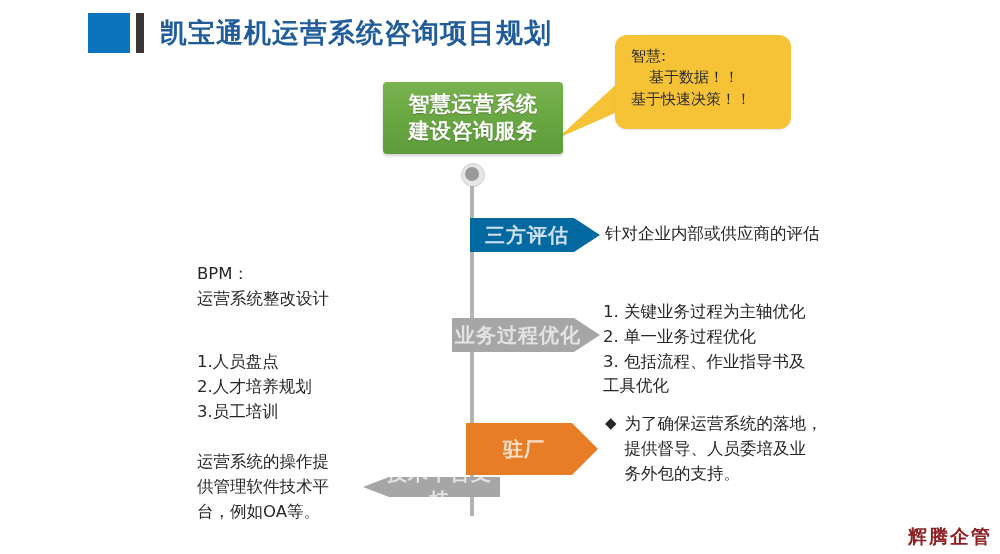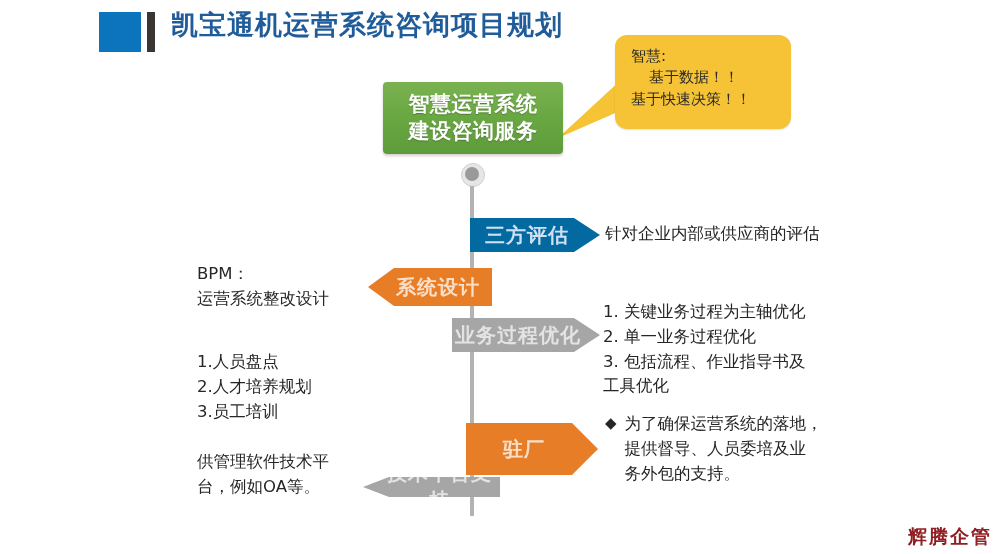--- a/index.html
+++ b/index.html
@@ -6,21 +6,21 @@
   body{
     width:1000px;height:554px;
     background:#ffffff;
     font-family:"Liberation Sans","DejaVu Sans",sans-serif;
     overflow:hidden;
     position:relative;
   }
   .slide{position:absolute;inset:0;}
 
   
-  .title-row{position:absolute;left:99px;top:12px;display:flex;height:42px;}
+  .title-row{position:absolute;left:88px;top:12px;display:flex;align-items:center;height:42px;}
   .title-sq{width:42px;height:40px;background:#0c73bd;}
   .title-bar{width:8px;height:40px;background:#3a3633;margin-left:6px;}
   .title-text{
     margin-left:16px;font-size:27px;font-weight:bold;color:#1f5c99;
     letter-spacing:1px;line-height:1;white-space:nowrap;
   }
 
   
   .green-box{
     position:absolute;left:383px;top:82px;width:180px;height:72px;
@@ -131,23 +131,20 @@
     <span>建设咨询服务</span>
   </div>
 
   <div class="pin-outer"></div>
   <div class="pin-inner"></div>
   <div class="spine"></div>
 
   <div class="arrow right a-right c-blue" id="arrow-sanfang">
     <div class="lbl t-blue">三方评估</div>
   </div>
-  <div class="arrow left a-left c-orange" id="arrow-xitongsheji">
-    <div class="lbl t-orange">系统设计</div>
-  </div>
   <div class="arrow right a-right c-gray" id="arrow-yewu">
     <div class="lbl t-gray">业务过程优化</div>
   </div>
   <div class="arrow right a-right c-orange" id="arrow-zhuchang">
     <div class="lbl t-orange">驻厂</div>
   </div>
   <div class="arrow left a-left c-gray" id="arrow-jishu">
     <div class="lbl t-gray">技术平台支持</div>
   </div>
 
@@ -156,20 +153,21 @@
     <div>运营系统整改设计</div>
   </div>
 
   <div class="txt" id="txt-renyuan">
     <div>1.人员盘点</div>
     <div>2.人才培养规划</div>
     <div>3.员工培训</div>
   </div>
 
   <div class="txt" id="txt-caozuo">
+    <div>运营系统的操作提</div>
     <div>供管理软件技术平</div>
     <div>台，例如OA等。</div>
   </div>
 
   <div class="txt" id="txt-pinggu">
     <div>针对企业内部或供应商的评估</div>
   </div>
 
   <div class="txt" id="txt-youhua">
     <div>1. 关键业务过程为主轴优化</div>

